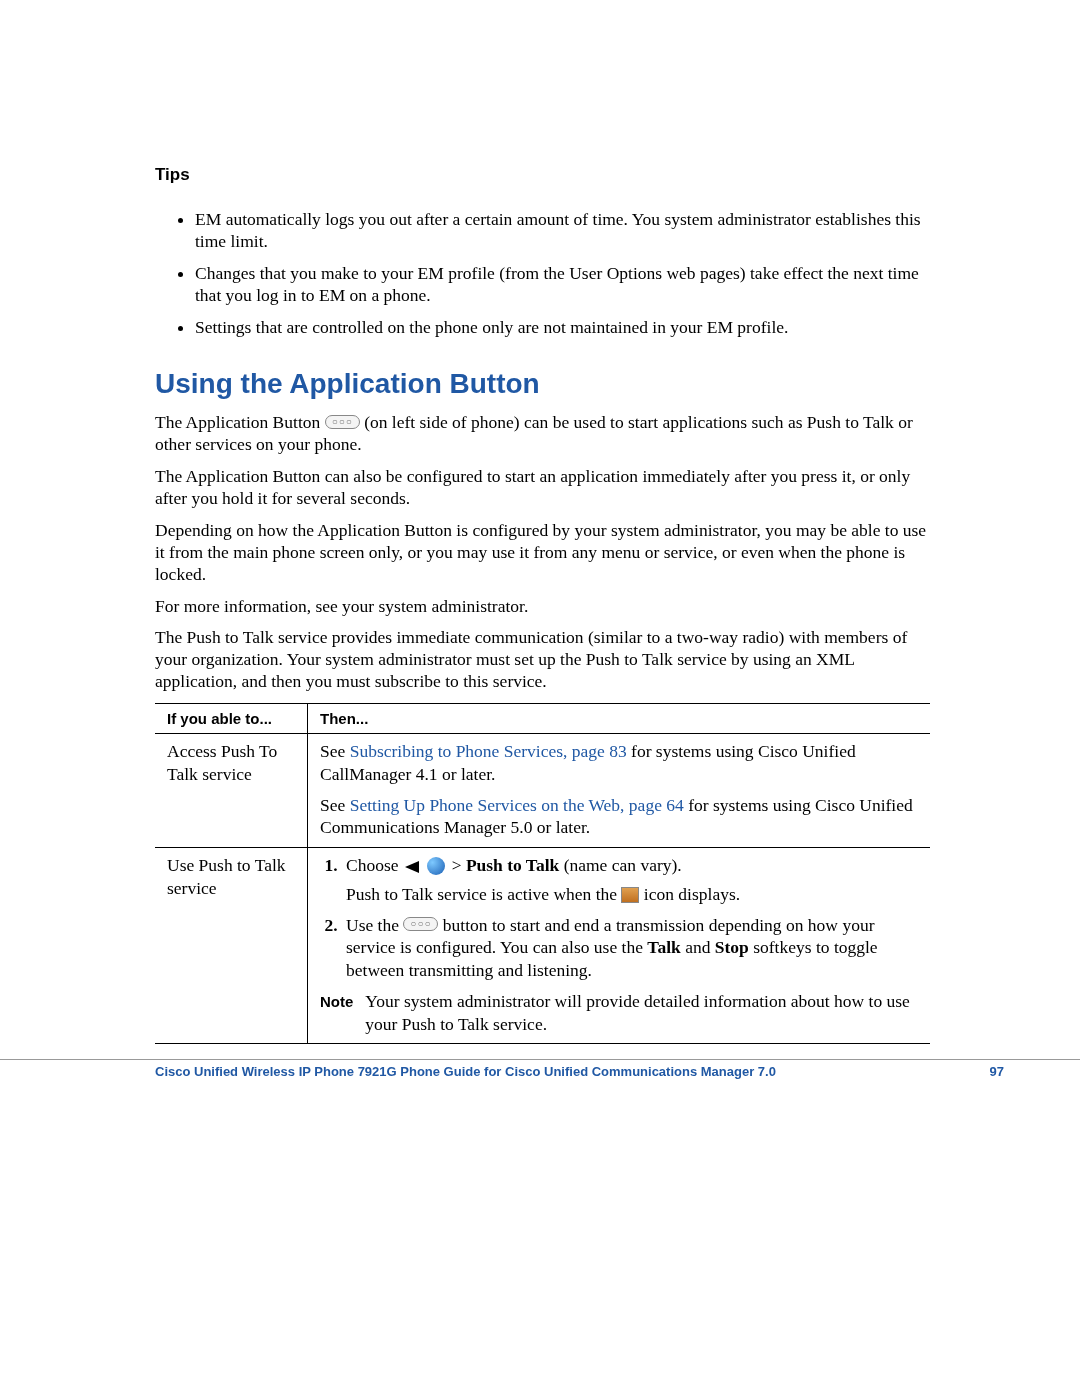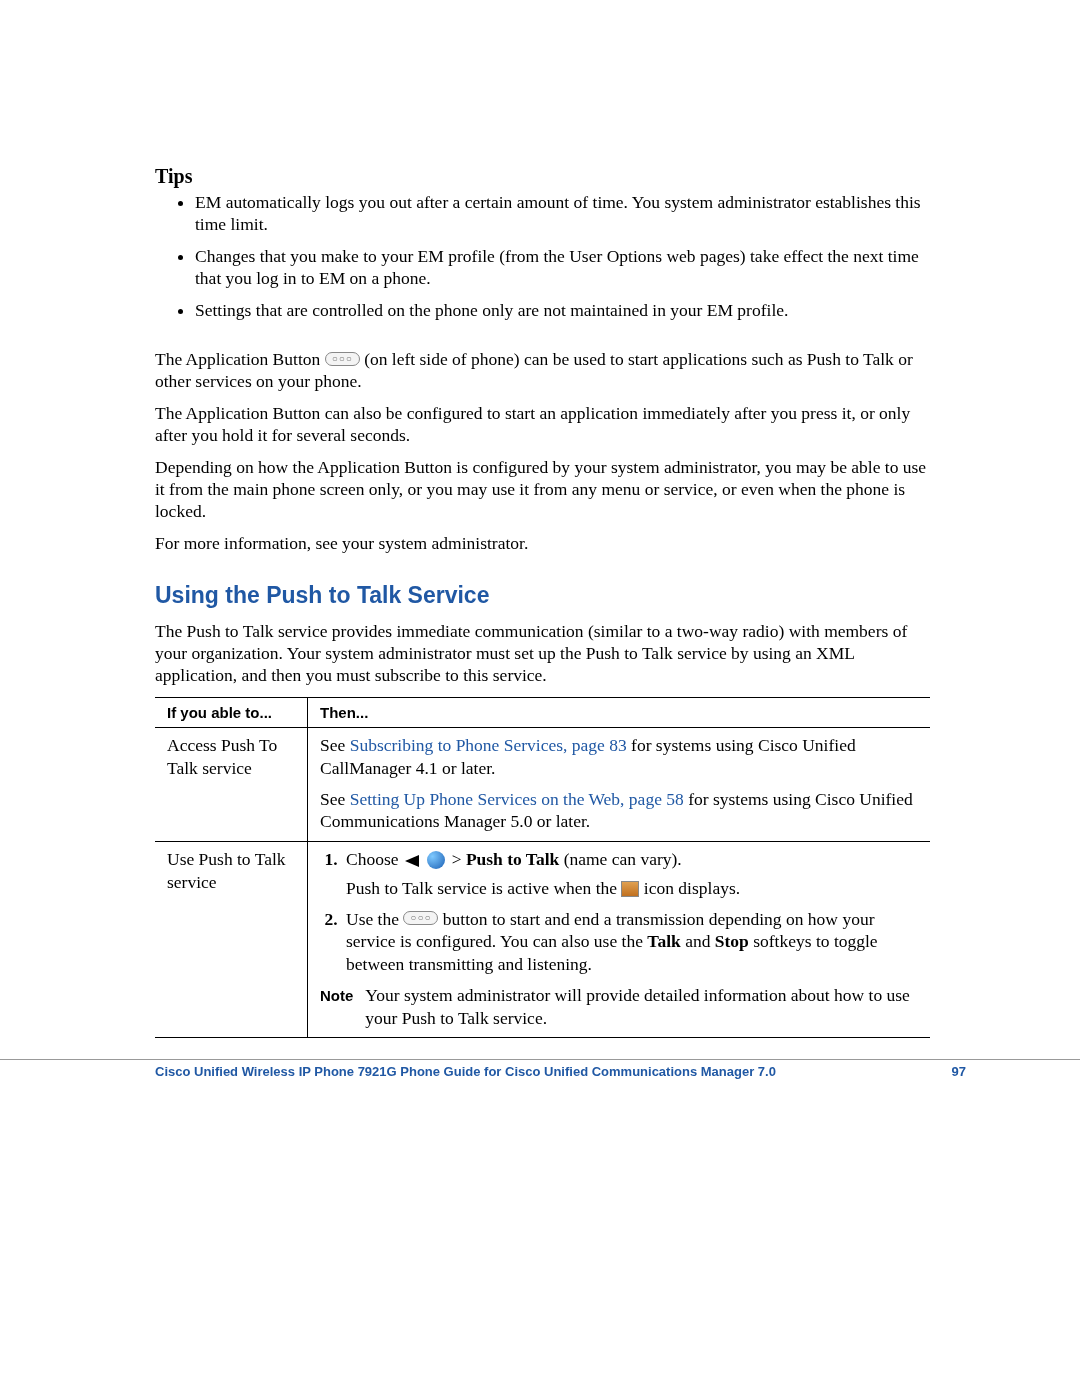--- a/index.html
+++ b/index.html
@@ -18,24 +18,24 @@
   }
   .running-header {
     text-align: right;
     color: #2058a4;
     font-family: Arial, Helvetica, sans-serif;
     font-weight: bold;
     font-size: 15px;
     margin-bottom: 48px;
   }
   .tips-heading {
-    font-family: Liberation Serif, serif;
-    font-weight: bold;
-    font-size: 20px;
-    margin: 0 0 4px 0;
+    font-family: Liberation Sans, sans-serif;
+    font-weight: bold;
+    font-size: 17px;
+    margin: 0 0 24px 0;
   }
   ul.tips {
     margin: 0 0 28px 0;
     padding-left: 40px;
     font-size: 17.5px;
     line-height: 1.25;
   }
   ul.tips li {
     margin: 4px 0 10px 0;
   }
@@ -121,21 +121,21 @@
     font-family: Arial, Helvetica, sans-serif;
     font-weight: bold;
     font-size: 15px;
     flex-shrink: 0;
     padding-top: 2px;
   }
   .footer {
     position: absolute;
     left: 0; right: 0;
     bottom: 318px;
-    padding: 0 114px 0 155px;
+    padding: 0 76px 0 155px;
     border-top: 1px solid #999;
   }
   .footer-inner {
     display: flex;
     justify-content: space-between;
     padding-top: 4px;
     font-family: Arial, Helvetica, sans-serif;
     font-weight: bold;
     font-size: 13px;
     color: #2058a4;
@@ -175,47 +175,47 @@
 <div class="page">
 
 
   <div class="tips-heading">Tips</div>
   <ul class="tips">
     <li>EM automatically logs you out after a certain amount of time. You system administrator establishes this time limit.</li>
     <li>Changes that you make to your EM profile (from the User Options web pages) take effect the next time that you log in to EM on a phone.</li>
     <li>Settings that are controlled on the phone only are not maintained in your EM profile.</li>
   </ul>
 
+  <h1 class="section">Using the Application Button</h1>
 
   <p class="body">
     <span>The Application Button </span>
     <span class="app-button-icon">○○○</span>
     <span> (on left side of phone) can be used to start applications such as Push to Talk or other services on your phone.</span>
   </p>
   <p class="body">The Application Button can also be configured to start an application immediately after you press it, or only after you hold it for several seconds.</p>
   <p class="body">Depending on how the Application Button is configured by your system administrator, you may be able to use it from the main phone screen only, or you may use it from any menu or service, or even when the phone is locked.</p>
   <p class="body">For more information, see your system administrator.</p>
 
-  <h2 class="subsection">Using the Push to Talk Service</h2>
   <p class="body">The Push to Talk service provides immediate communication (similar to a two-way radio) with members of your organization. Your system administrator must set up the Push to Talk service by using an XML application, and then you must subscribe to this service.</p>
 
   <table class="ptt">
     <tbody>
         <tr>
       <th style="width:130px">If you able to...</th>
       <th>Then...</th>
     </tr>
     <tr>
       <td>Access Push To Talk service</td>
       <td>
         <div>
           <span>See </span><span class="link">Subscribing to Phone Services, page 83</span><span> for systems using Cisco Unified CallManager 4.1 or later.</span>
         </div>
         <div style="margin-top:8px">
-          <span>See </span><span class="link">Setting Up Phone Services on the Web, page 58</span><span> for systems using Cisco Unified Communications Manager 5.0 or later.</span>
+          <span>See </span><span class="link">Setting Up Phone Services on the Web, page 64</span><span> for systems using Cisco Unified Communications Manager 5.0 or later.</span>
         </div>
       </td>
     </tr>
     <tr class="lastrow">
       <td>Use Push to Talk service</td>
       <td>
         <ol class="steps">
           <li>
             <span>Choose </span>
             <span class="black-tri"></span>

